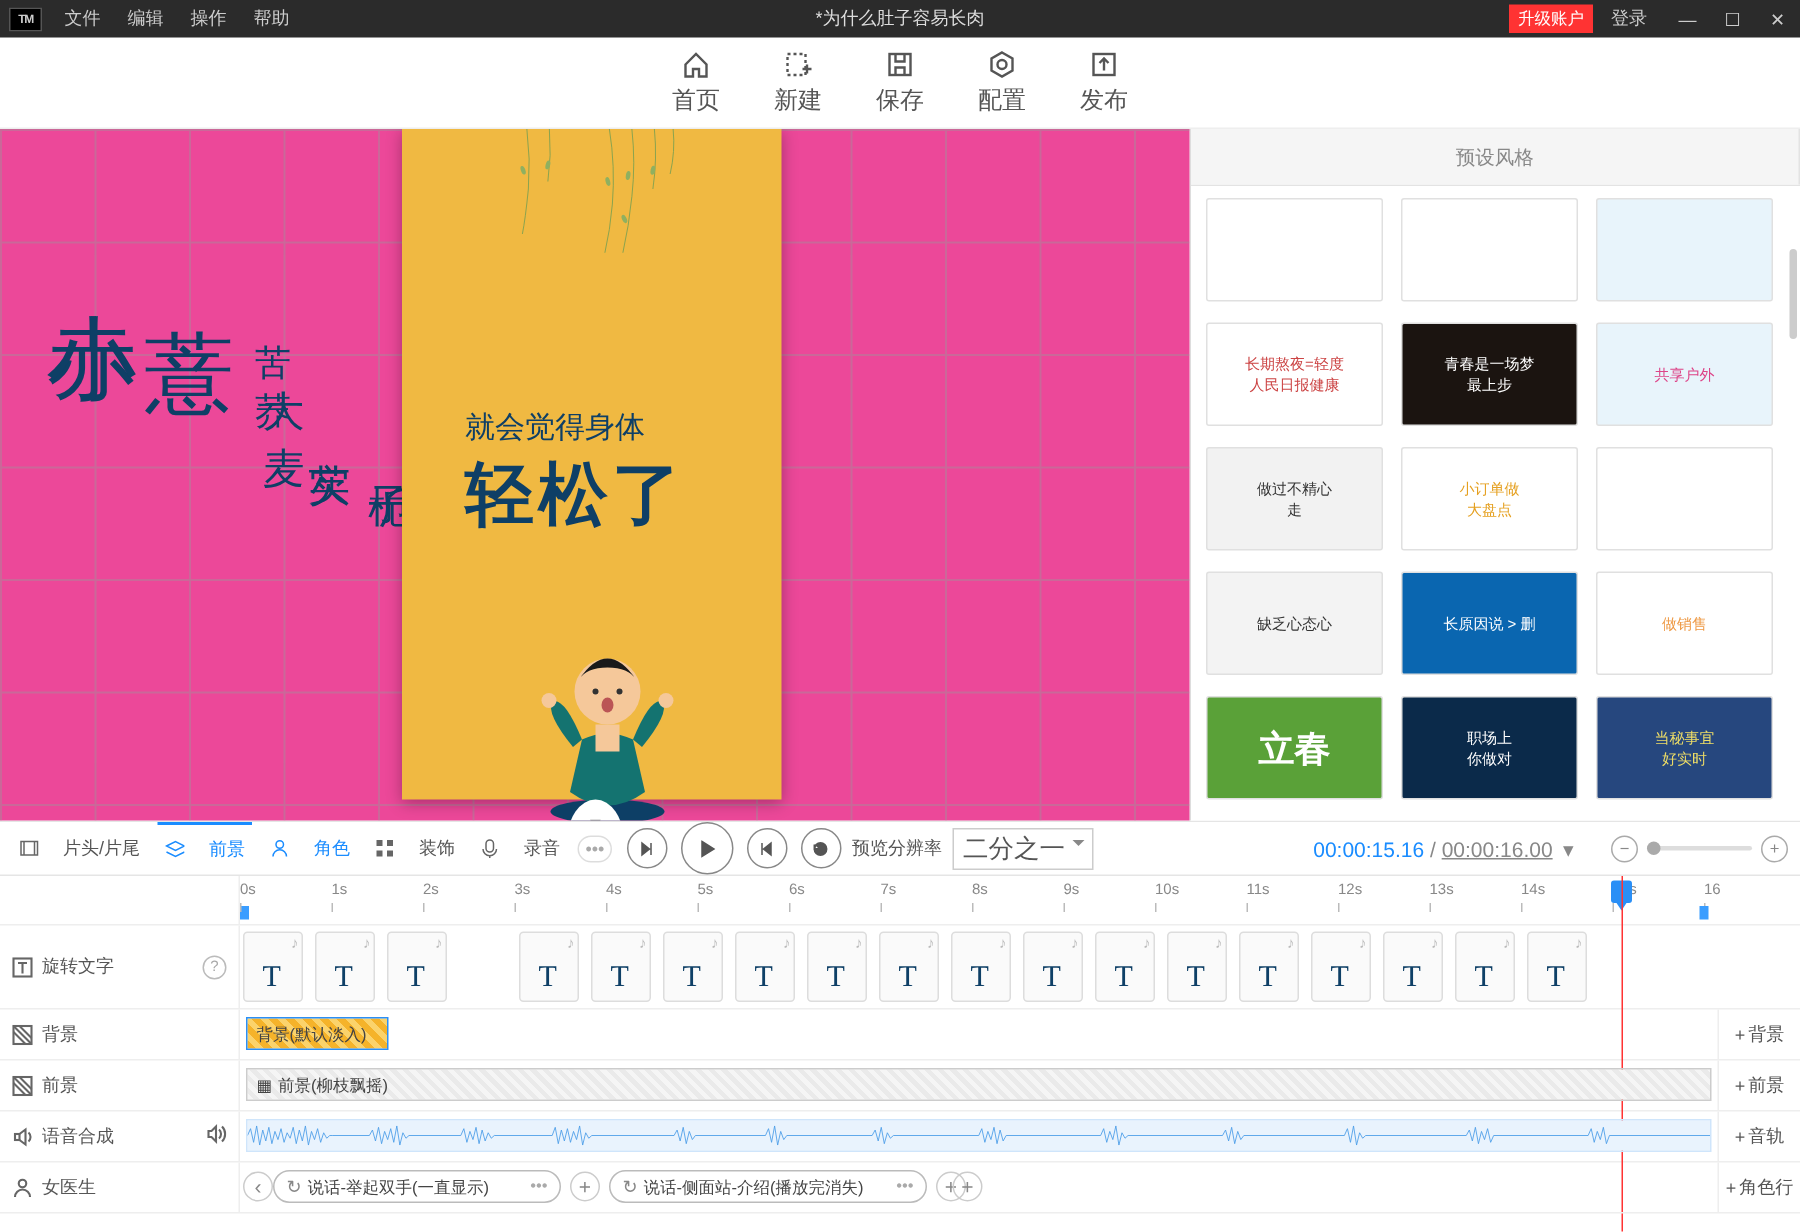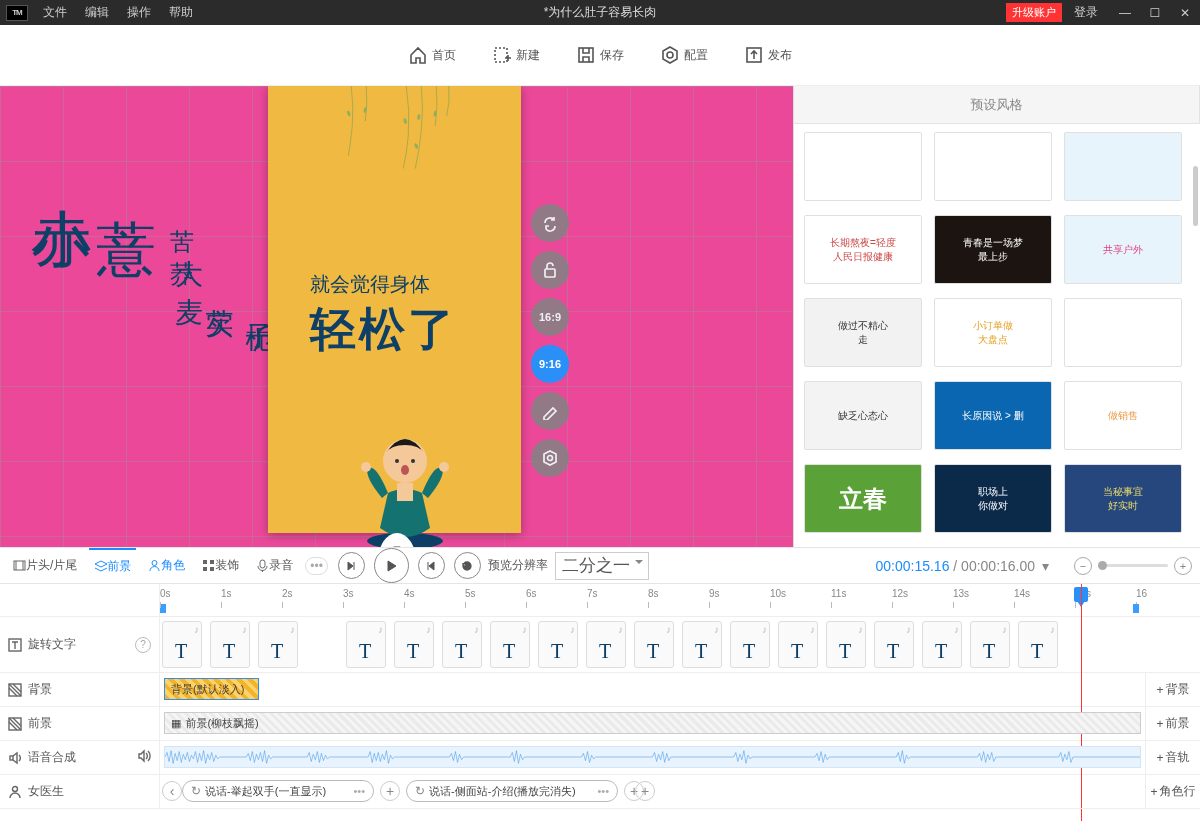--- a/index.html
+++ b/index.html
@@ -10,21 +10,21 @@
 .titlebar .logo{width:22px;height:16px;background:#000;border:1px solid #555;margin:0 6px;display:flex;align-items:center;justify-content:center;font-size:8px;font-weight:bold;letter-spacing:-1px}
 .titlebar .menu-item{padding:0 9px;cursor:pointer}
 .titlebar .title{position:absolute;left:50%;transform:translateX(-50%);color:#ddd}
 .titlebar .right{margin-left:auto;display:flex;align-items:center;gap:0}
 .titlebar .upgrade{background:#f33;color:#fff;padding:2px 6px;font-size:11px}
 .titlebar .login{padding:0 12px;color:#ccc}
 .titlebar .win-btn{width:30px;text-align:center;color:#ccc;cursor:pointer}
 
 
 .toolbar{height:61px;background:#fff;display:flex;justify-content:center;gap:36px;align-items:center;border-bottom:1px solid #eee}
-.tool-btn{display:flex;flex-direction:row;align-items:center;gap:4px;cursor:pointer;color:#555;font-size:12px}
+.tool-btn{display:flex;flex-direction:column;align-items:center;gap:4px;cursor:pointer;color:#555;font-size:16px}
 .tool-btn svg{width:20px;height:20px;stroke:#555;fill:none;stroke-width:1.6}
 
 
 .main{height:461px;display:flex}
 .canvas-area{flex:1;background:#ec4899;position:relative;overflow:hidden}
 .canvas-grid{position:absolute;inset:0;background-image:linear-gradient(#999 1px,transparent 1px),linear-gradient(90deg,#999 1px,transparent 1px);background-size:63px 75px;opacity:.4}
 .doc{position:absolute;left:268px;top:0;width:253px;height:447px;background:#f0b942;box-shadow:0 2px 10px rgba(0,0,0,.3)}
 .doc .vines{position:absolute;top:0;left:0;width:100%;height:90px;pointer-events:none}
 .doc-text1{position:absolute;top:185px;left:42px;color:#0e3f66;font-size:20px;font-family:"SimSun",serif}
 .doc-text2{position:absolute;top:213px;left:42px;color:#0e3f66;font-size:46px;font-family:"KaiTi",serif;font-weight:bold;letter-spacing:3px}
@@ -49,32 +49,32 @@
 .side-tab{flex:1;display:flex;align-items:center;justify-content:center;font-size:13px;color:#333;cursor:pointer}
 .side-tab:first-child{border-right:1px solid #e3e3e3}
 .side-tab.inactive{background:#f5f5f5;color:#888}
 .side-grid{flex:1;overflow:auto;padding:8px 4px 8px 10px;display:grid;grid-template-columns:repeat(3,118px);gap:14px 12px;align-content:start}
 .tmpl{width:118px;height:69px;border:1px solid #e0e0e0;border-radius:2px;display:flex;align-items:center;justify-content:center;font-size:10px;color:#333;cursor:pointer;position:relative;overflow:hidden;text-align:center;padding:4px}
 .tmpl-scroll{position:absolute;right:2px;top:0;width:6px;height:100%;}
 .tmpl-scroll::after{content:"";position:absolute;right:0;top:10%;width:5px;height:60px;background:#ccc;border-radius:3px}
 
 
 .tl-header{height:37px;border-top:1px solid #e5e5e5;border-bottom:1px solid #e5e5e5;display:flex;align-items:center;padding:0 8px;gap:7px;font-size:12px;color:#555}
-.tl-tab{display:inline-flex;align-items:center;gap:0;padding:0 5px;cursor:pointer;height:100%}
+.tl-tab{display:inline-flex;align-items:center;gap:16px;padding:0 5px;cursor:pointer;height:100%}
 .tl-tab.active{color:#1a8cff;border-top:2px solid #1a8cff;margin-top:-1px}
 .tl-tab svg{width:13px;height:13px}
 .play-group{display:flex;gap:9px;margin-left:3px;align-items:center}
 .play-btn{width:27px;height:27px;border:1.2px solid #888;border-radius:50%;display:flex;align-items:center;justify-content:center;cursor:pointer}
 .play-btn.big{width:35px;height:35px}
 .play-btn svg{width:12px;height:12px;stroke:#555;fill:#555}
 .tl-select{border:1px solid #ccc;padding:1px 18px 2px 6px;font-size:17px;position:relative;background:#fff}
 .tl-select::after{content:"";position:absolute;right:5px;top:7px;border:4px solid transparent;border-top-color:#888}
 .time-disp{margin-left:auto;font-size:14px}
 .time-disp .t1{color:#1a8cff}
-.time-disp .t2{color:#888;}
+.time-disp .t2{color:#888;text-decoration:underline}
 .zoom{display:flex;align-items:center;gap:6px;margin-left:18px}
 .zoom-btn{width:18px;height:18px;border:1.3px solid #aaa;border-radius:50%;display:flex;align-items:center;justify-content:center;cursor:pointer;font-size:11px;color:#888}
 .zoom-track{width:70px;height:3px;background:#ddd;border-radius:2px;position:relative}
 .zoom-track::after{content:"";position:absolute;left:0;top:-3px;width:9px;height:9px;background:#aaa;border-radius:50%}
 
 
 .ruler-row{height:33px;display:flex;border-bottom:1px solid #eee}
 .track-label{width:160px;border-right:1px solid #eee;display:flex;align-items:center;padding:0 8px;gap:6px;font-size:12px;color:#555;position:relative}
 .ruler{flex:1;position:relative;font-size:10px;color:#888}
 .ruler .tick{position:absolute;top:4px}
@@ -206,46 +206,20 @@
         <circle cx="47" cy="48" r="2" fill="#333"></circle>
           <circle cx="63" cy="48" r="2" fill="#333"></circle>
         <ellipse cx="55" cy="57" rx="4" ry="5" fill="#b55"></ellipse>
         <path d="M32 85 q-18 -22 -14 -30 q8 -4 20 25" fill="#147370"></path>
         <path d="M78 85 q18 -22 14 -30 q-8 -4 -20 25" fill="#147370"></path>
         <circle cx="16" cy="54" r="5" fill="#f5c89a"></circle>
           <circle cx="94" cy="54" r="5" fill="#f5c89a"></circle>
       </svg>
     </div>
     <div class="canvas-chevron">▼</div>
-    <div class="canvas-tools">
-      <div class="ct-btn">
-          <svg>
-            <path d="M4 9a5 5 0 019-3m1 6a5 5 0 01-9 3M13 3v3h-3M5 15v-3h3"></path>
-          </svg>
-        </div>
-      <div class="ct-btn">
-          <svg>
-            <rect x="4" y="8" width="10" height="8" rx="1"></rect>
-            <path d="M6 8V5a3 3 0 016 0"></path>
-          </svg>
-        </div>
-      <div class="ct-btn">16:9</div>
-      <div class="ct-btn active">9:16</div>
-      <div class="ct-btn">
-          <svg>
-            <path d="M3 15l9-9 3 3-9 9H3z"></path>
-          </svg>
-        </div>
-      <div class="ct-btn">
-          <svg>
-            <polygon points="9,2 15,5 15,13 9,16 3,13 3,5"></polygon>
-            <circle cx="9" cy="9" r="2.5"></circle>
-          </svg>
-        </div>
-    </div>
   </div>
 
   <div class="side">
     <div class="side-tabs">
       <div class="side-tab inactive">预设风格</div>
     </div>
     <div class="side-grid" id="tmpl-grid" style="position:relative">
       <div class="tmpl-scroll"></div>
     <div class="tmpl" style="background: rgb(255, 255, 255); color: rgb(51, 51, 51);"></div>
         <div class="tmpl" style="background: rgb(255, 255, 255); color: rgb(51, 51, 51);"></div>

